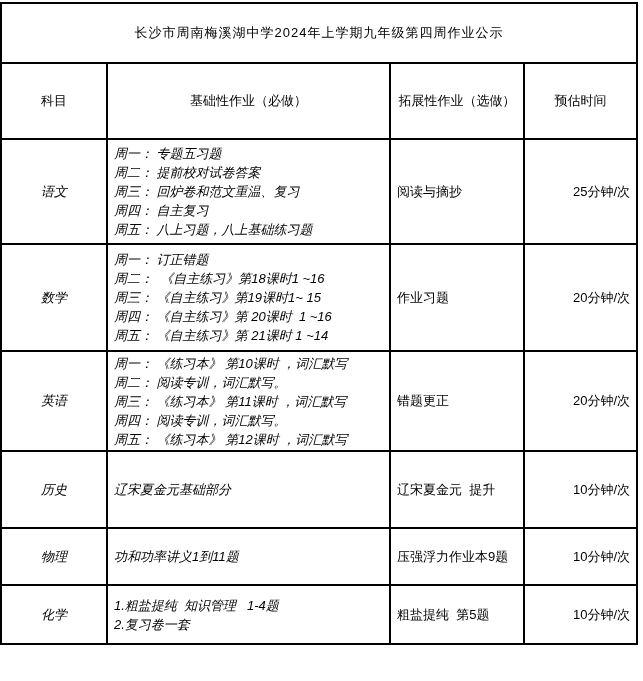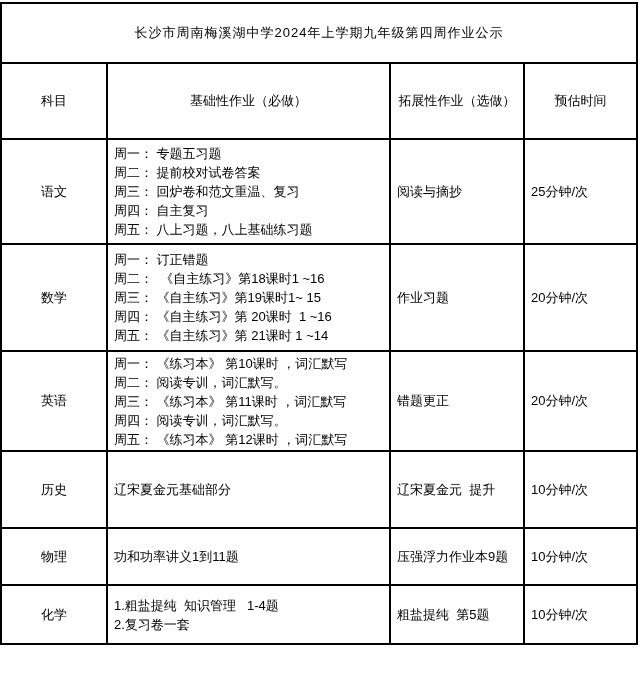--- a/index.html
+++ b/index.html
@@ -40,32 +40,34 @@
     font-weight: bold;
     letter-spacing: 1px;
   }
   th.col-header {
     text-align: center;
     font-size: 14px;
     font-weight: bold;
   }
   td.subject {
     text-align: center;
+    font-style: italic;
   }
   td.basic {
     white-space: pre-wrap;
     line-height: 19px;
     text-align: left;
+    font-style: italic;
   }
   td.extended {
     text-align: left;
     white-space: pre-wrap;
   }
   td.time {
-    text-align: left;
+    text-align: right;
   }
   td.align-top {
     vertical-align: top;
     padding-top: 10px;
   }
   td.rel {
     position: relative;
   }
   .error-marker {
     position: absolute;

